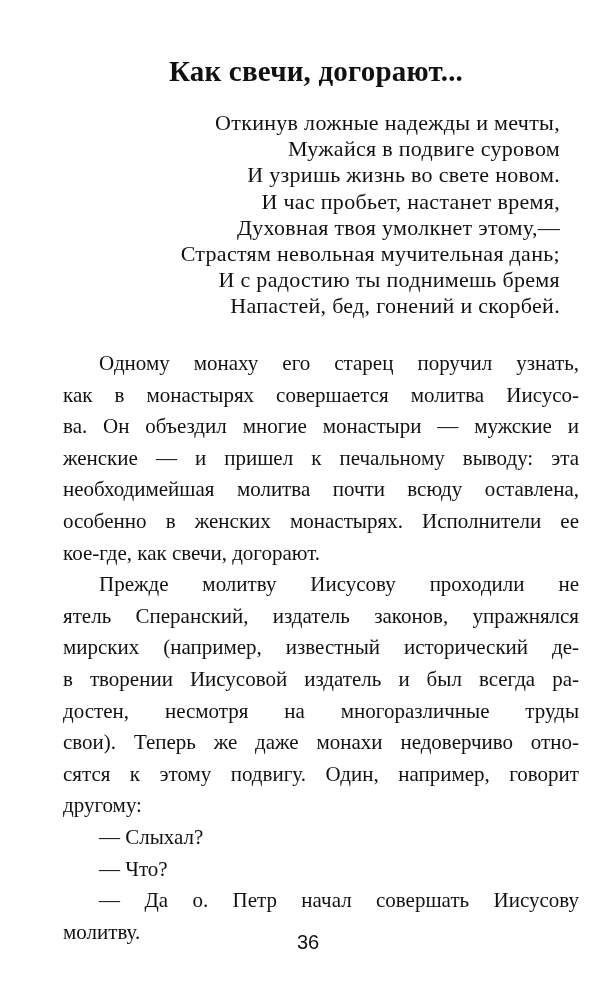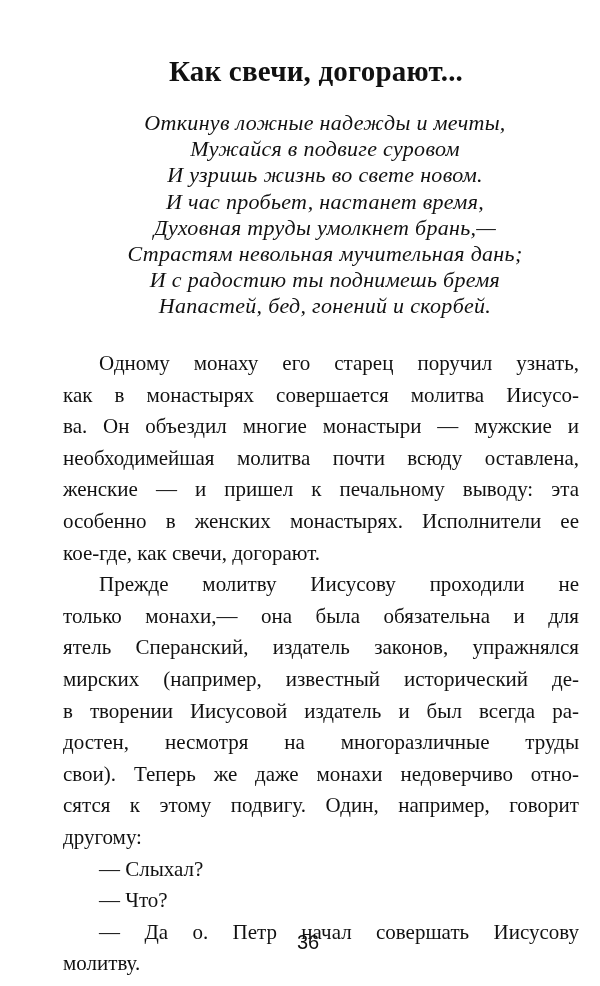--- a/index.html
+++ b/index.html
@@ -33,22 +33,21 @@
       line-height: 30px;
       padding-left: 30px;
       box-sizing: border-box;
       letter-spacing: 0.2px;
     }
     .poem {
       position: absolute;
       right: -1px;
       top: 110px;
       width: 470px;
-      text-align: center;
-      font-style: italic;
+      text-align: right;
       font-size: 22px;
       line-height: 26.2px;
       letter-spacing: 0.3px;
     }
     .poem .line {
       display: block;
       white-space: nowrap;
     }
     .body-text {
       position: absolute;
@@ -90,36 +89,35 @@
 
 <div class="page">
 
   <div class="title">Как свечи, догорают...</div>
 
   <div class="poem">
     <span class="line">Откинув ложные надежды и мечты,</span>
     <span class="line">Мужайся в подвиге суровом</span>
     <span class="line">И узришь жизнь во свете новом.</span>
     <span class="line">И час пробьет, настанет время,</span>
-    <span class="line">Духовная труды умолкнет брань,—</span>
+    <span class="line">Духовная твоя умолкнет этому,—</span>
     <span class="line">Страстям невольная мучительная дань;</span>
     <span class="line">И с радостию ты поднимешь бремя</span>
     <span class="line">Напастей, бед, гонений и скорбей.</span>
   </div>
 
   <div class="body-text">
     <span class="ln indent">Одному монаху его старец поручил узнать,</span>
     <span class="ln">как в монастырях совершается молитва Иисусо-</span>
     <span class="ln">ва. Он объездил многие монастыри — мужские и</span>
+    <span class="ln">женские — и пришел к печальному выводу: эта</span>
     <span class="ln">необходимейшая молитва почти всюду оставлена,</span>
-    <span class="ln">женские — и пришел к печальному выводу: эта</span>
     <span class="ln">особенно в женских монастырях. Исполнители ее</span>
     <span class="ln last">кое-где, как свечи, догорают.</span>
     <span class="ln indent">Прежде молитву Иисусову проходили не</span>
-    <span class="ln">только монахи,— она была обязательна и для</span>
     <span class="ln">ятель Сперанский, издатель законов, упражнялся</span>
     <span class="ln">мирских (например, известный исторический де-</span>
     <span class="ln">в творении Иисусовой издатель и был всегда ра-</span>
     <span class="ln">достен, несмотря на многоразличные труды</span>
     <span class="ln">свои). Теперь же даже монахи недоверчиво отно-</span>
     <span class="ln">сятся к этому подвигу. Один, например, говорит</span>
     <span class="ln last">другому:</span>
     <span class="ln indent last">— Слыхал?</span>
     <span class="ln indent last">— Что?</span>
     <span class="ln indent">— Да о. Петр начал совершать Иисусову</span>

